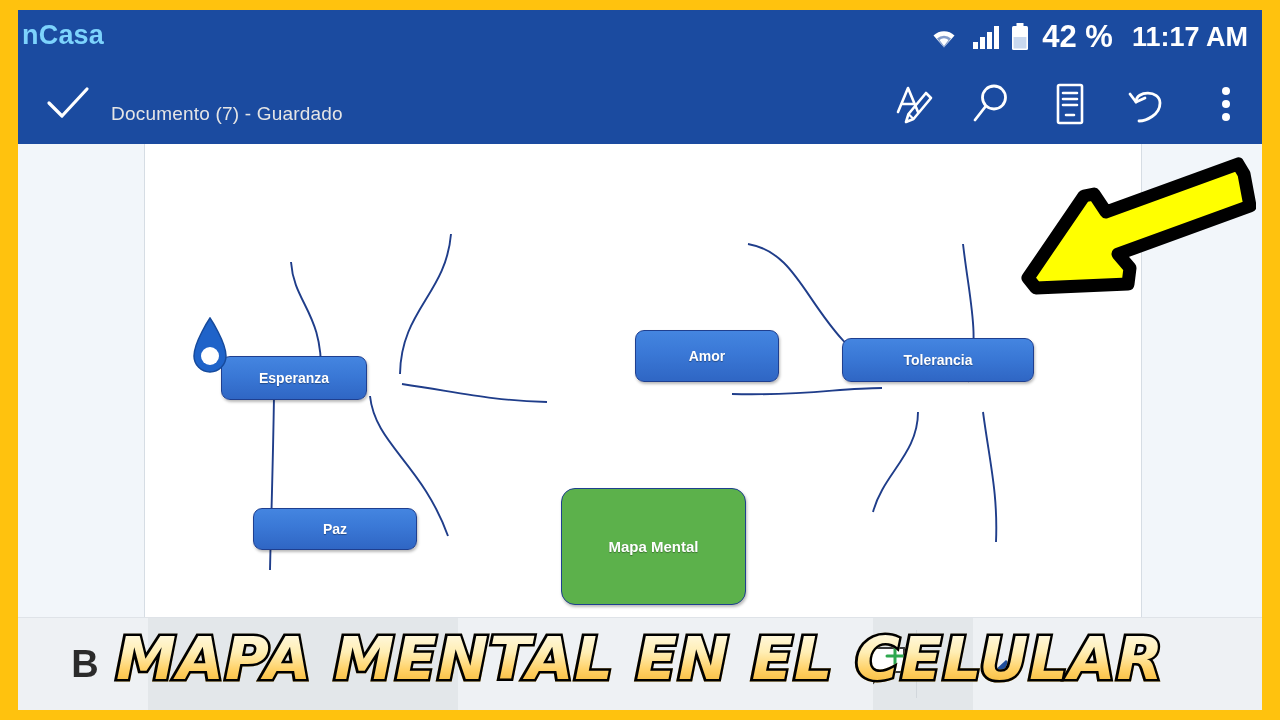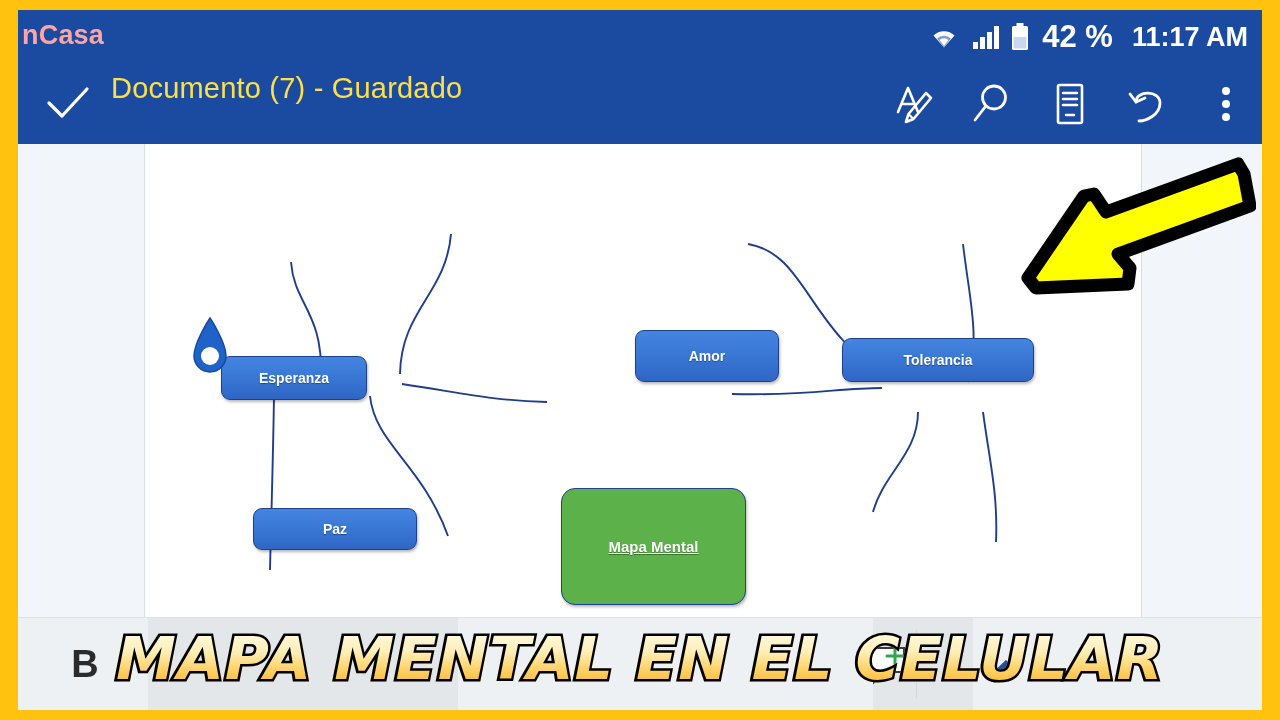--- a/index.html
+++ b/index.html
@@ -19,41 +19,41 @@
     background:#f7f9fb;overflow:hidden;
   }
   
   #statusbar{
     position:absolute;left:0;top:0;width:1244px;height:54px;
     background:#1b4ba0;color:#fff;
   }
   #status-title{
     position:absolute;left:4px;top:10px;
     font-size:27px;font-weight:bold;letter-spacing:.2px;
-    color:#fca5a5;
+    color:#7dd3fc;
   }
   #status-right{
     position:absolute;right:14px;top:5px;height:44px;
     display:flex;align-items:center;gap:11px;
   }
   #status-right .pct{font-size:31px;font-weight:bold;margin-left:2px;}
   #status-right .clock{font-size:27px;font-weight:bold;margin-left:8px;}
   .sicon{display:block;}
   
   #appbar{
     position:absolute;left:0;top:54px;width:1244px;height:80px;
     background:#1b4ba0;color:#fff;
   }
   #check-btn{
     position:absolute;left:22px;top:12px;width:56px;height:56px;
     display:flex;align-items:center;justify-content:center;cursor:pointer;
   }
   #doc-title{
-    position:absolute;left:93px;top:8px;
-    font-size:29px;color:#fde047;letter-spacing:.2px;
+    position:absolute;left:93px;top:39px;
+    font-size:19px;color:#e5e5e5;letter-spacing:.2px;
     white-space:nowrap;
   }
   #appbar-actions{
     position:absolute;right:10px;top:8px;height:64px;
     display:flex;align-items:center;gap:26px;
   }
   .abtn{width:52px;height:56px;display:flex;align-items:center;justify-content:center;cursor:pointer;}
   
   #canvas{
     position:absolute;left:0;top:134px;width:1244px;height:473px;
@@ -245,21 +245,21 @@
     </div>
     <div class="node blue" style="left:617px;top:186px;width:144px;height:52px;">
       <span>Amor</span>
     </div>
     <div class="node blue" style="left:824px;top:194px;width:192px;height:44px;">
       <span>Tolerancia</span>
     </div>
     <div class="node blue" style="left:235px;top:364px;width:164px;height:42px;">
       <span>Paz</span>
     </div>
-    <div class="node green" style="left:543px;top:344px;width:185px;height:117px;text-decoration:underline;">
+    <div class="node green" style="left:543px;top:344px;width:185px;height:117px;">
       <span>Mapa Mental</span>
     </div>
 
     <div class="node blue" style="left:437px;top:544px;width:157px;height:52px;">
       <span>Respeto a la vida</span>
     </div>
     <div class="node blue" style="left:704px;top:512px;width:170px;height:55px;">
       <span>Confianza</span>
     </div>
     <div class="node blue" style="left:884px;top:533px;width:176px;height:50px;">

